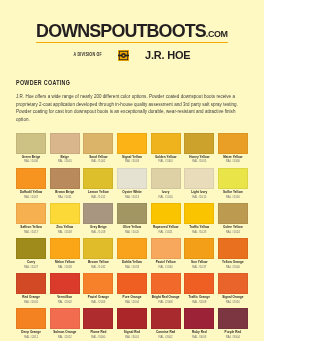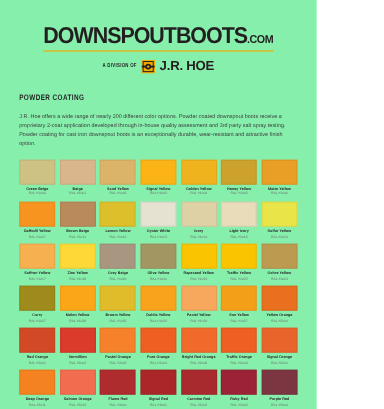--- a/index.html
+++ b/index.html
@@ -8,21 +8,21 @@
     width: 264px;
     height: 341px;
     background: #ffffff;
     font-family: "Liberation Sans", sans-serif;
     overflow: hidden;
   }
 
   .page {
     width: 264px;
     height: 341px;
-    background: #86efac;
+    background: #fef9c3;
     position: relative;
     padding: 0 16px;
   }
 
   
   .logo-block {
     padding-top: 21px;
     text-align: center;
   }
 
@@ -43,21 +43,21 @@
     font-size: 9.5px;
     letter-spacing: -0.4px;
     vertical-align: baseline;
   }
 
   .division-row {
     margin-top: 7px;
     display: flex;
     align-items: center;
     justify-content: center;
-    gap: 4px;
+    gap: 16px;
     line-height: 1;
   }
 
   .division-text {
     font-size: 3.6px;
     font-weight: bold;
     letter-spacing: 0.25px;
     color: #231f20;
     transform: scaleY(1.35);
   }

